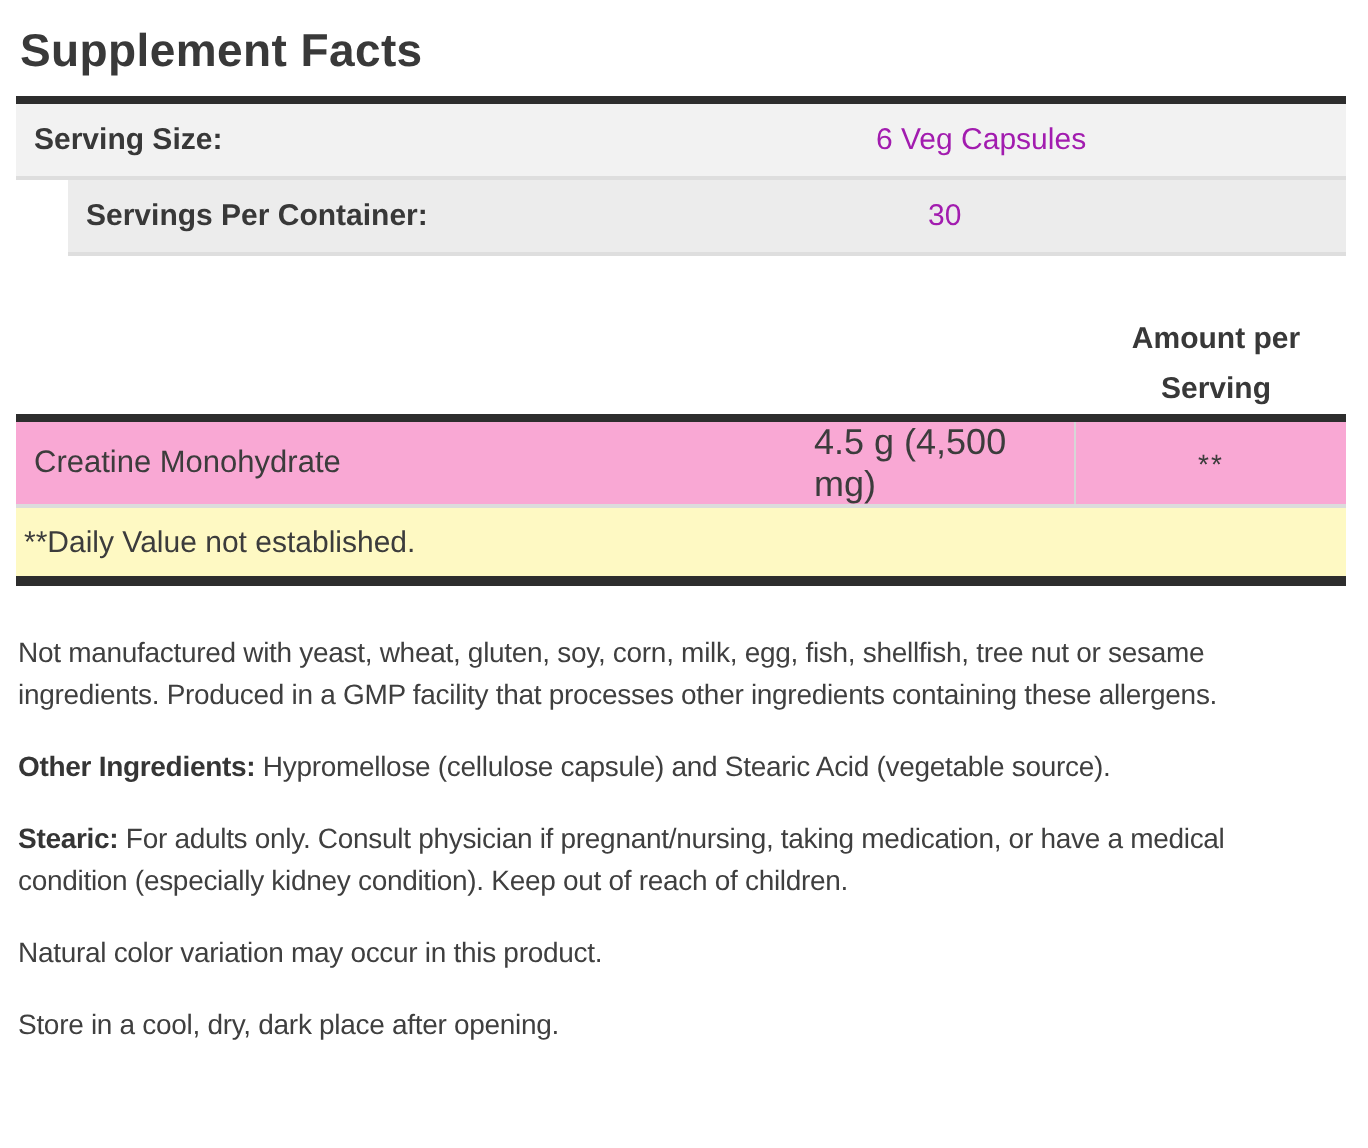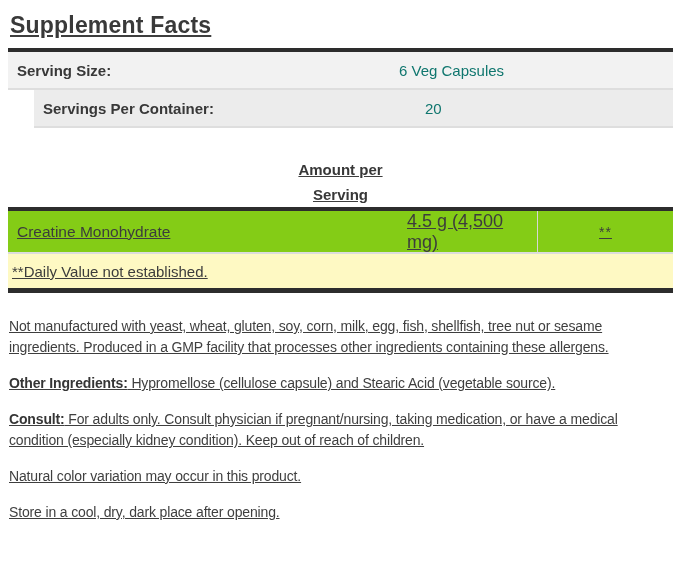--- a/index.html
+++ b/index.html
@@ -7,21 +7,20 @@
     padding: 0;
     width: 684px;
     height: 574px;
     overflow: hidden;
     background: #ffffff;
     font-family: "Liberation Sans", sans-serif;
     color: #3e3e3e;
   }
   .page {
     padding: 8px 11px 0 8px; 
-    text-decoration: underline;
   }
   .label-title {
     margin: 2px 0 0 2px;
     font-size: 23px;
     line-height: 30px;
     font-weight: bold;
     color: #393939;
     letter-spacing: 0.2px;
   }
   .rule {
@@ -42,48 +41,47 @@
   .info-label {
     position: absolute;
     left: 9px; top: 50%;
     transform: translateY(-50%);
     font-size: 15px;
     font-weight: bold;
     color: #383838;
   }
   .info-value {
     position: absolute;
-    left: 391px; top: 50%;
+    left: 430px; top: 50%;
     transform: translateY(-50%);
     font-size: 15px;
-    color: #0f766e;
+    color: #a21caf;
   }
 
   .col-headers {
     display: flex;
     justify-content: flex-end;
     align-items: center;
     padding-top: 29px;
     min-height: 50px;
-    flex-direction: column;
   }
   .col-head {
     font-size: 15px;
     font-weight: bold;
     color: #383838;
     text-align: center;
   }
   .amount-head { width: 130px; line-height: 25px; }
   .dv-head     { width: 135px; line-height: 25px; }
 
   .data-row {
     display: flex;
     align-items: stretch;
     height: 41px;
-    background: #84cc16;
+    background: #f9a8d4;
     border-bottom: 2px solid #dcdcdc;
   }
   .nutrient-name {
     flex: 1;
     display: flex;
     align-items: center;
     padding-left: 9px;
     font-size: 15.5px;
     color: #3c3c3c;
   }
@@ -138,21 +136,21 @@
 
   <div class="rule rule-title"></div>
 
   <div class="info-row">
     <span class="info-label">Serving Size:</span>
     <span class="info-value">6 Veg Capsules</span>
   </div>
 
   <div class="info-row alt">
     <span class="info-label">Servings Per Container:</span>
-    <span class="info-value">20</span>
+    <span class="info-value">30</span>
   </div>
 
   <div class="col-headers">
     <div class="col-head amount-head">Amount per Serving</div>
   </div>
 
   <div class="rule rule-mid"></div>
 
   <div class="data-row">
     <span class="nutrient-name">Creatine Monohydrate</span>
@@ -162,18 +160,18 @@
 
   <div class="footnote-row">
     <span>**Daily Value not established.</span>
   </div>
 
   <div class="rule rule-bottom"></div>
 
   <div class="paragraphs">
     <p><b></b><span>Not manufactured with yeast, wheat, gluten, soy, corn, milk, egg, fish, shellfish, tree nut or sesame ingredients. Produced in a GMP facility that processes other ingredients containing these allergens.</span></p>
     <p><b>Other Ingredients:</b><span> Hypromellose (cellulose capsule) and Stearic Acid (vegetable source).</span></p>
-    <p><b>Consult:</b><span> For adults only. Consult physician if pregnant/nursing, taking medication, or have a medical condition (especially kidney condition). Keep out of reach of children.</span></p>
+    <p><b>Stearic:</b><span> For adults only. Consult physician if pregnant/nursing, taking medication, or have a medical condition (especially kidney condition). Keep out of reach of children.</span></p>
     <p><b></b><span>Natural color variation may occur in this product.</span></p>
     <p><b></b><span>Store in a cool, dry, dark place after opening.</span></p>
   </div>
 
 </div>
 
 </body></html>

